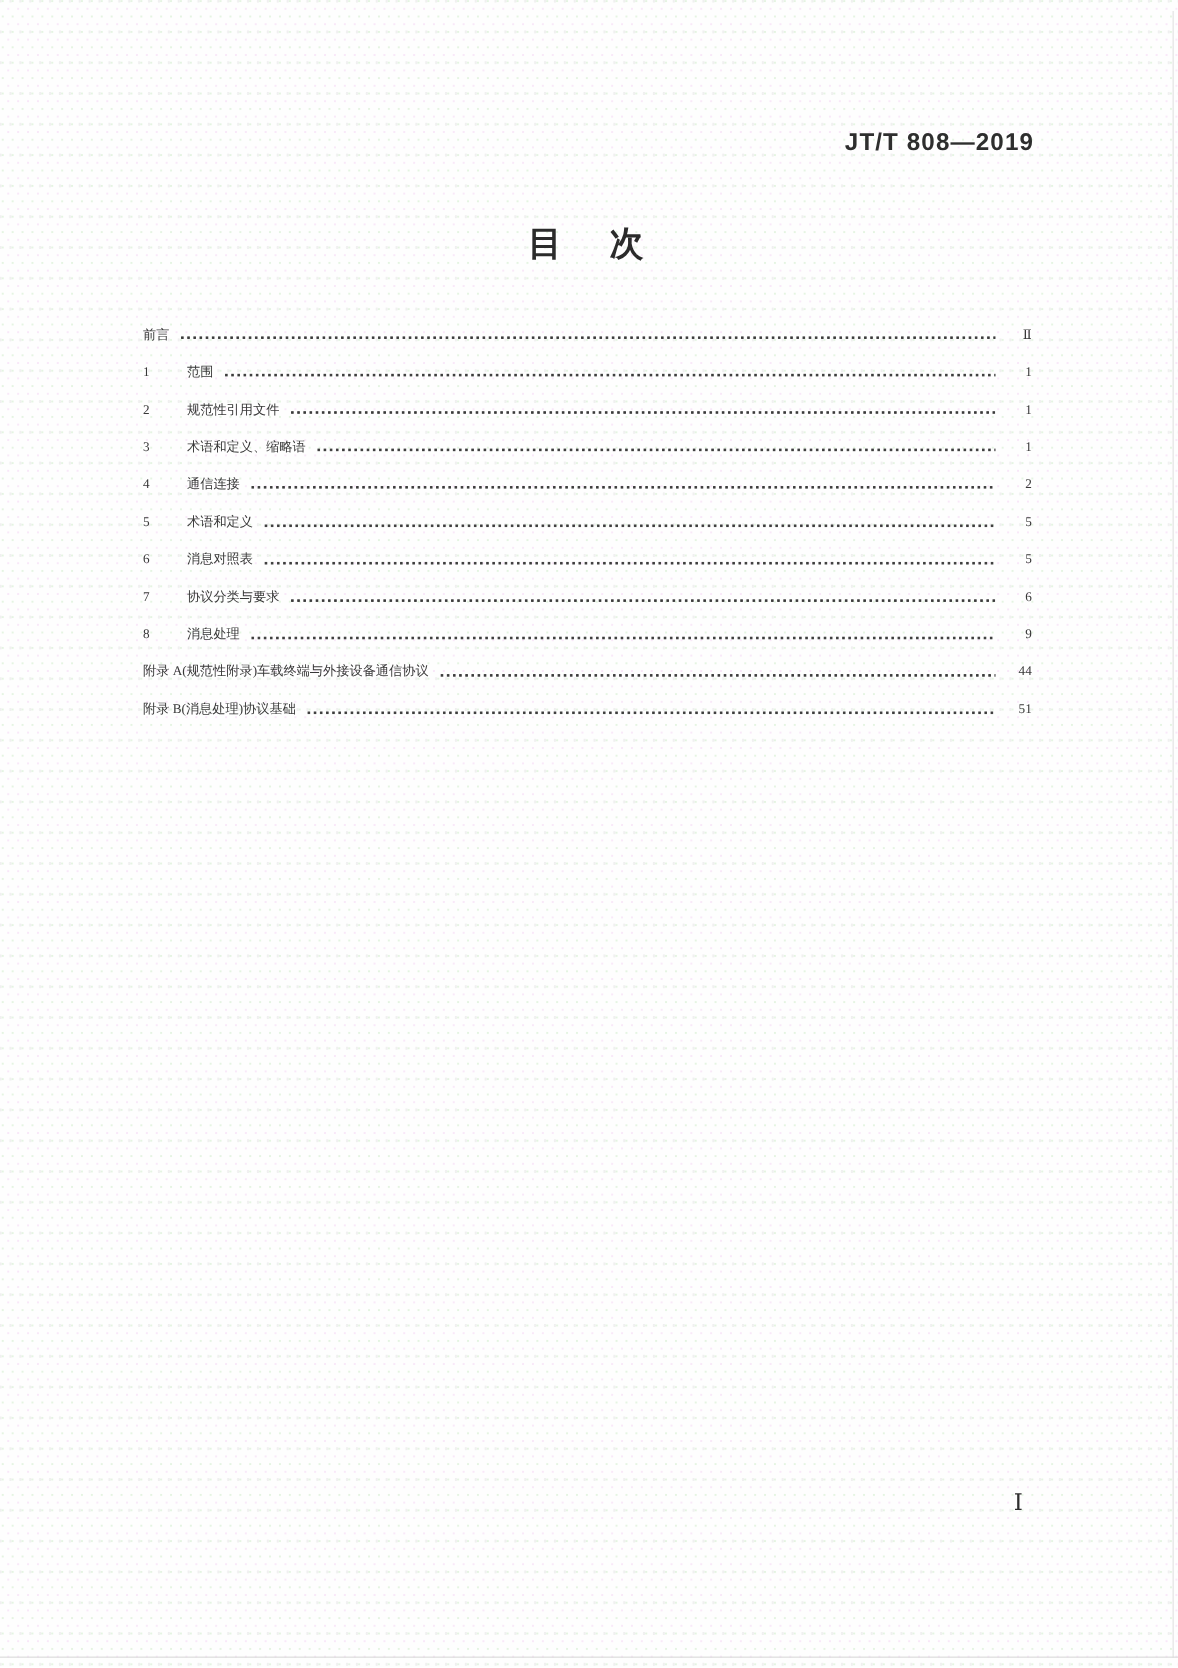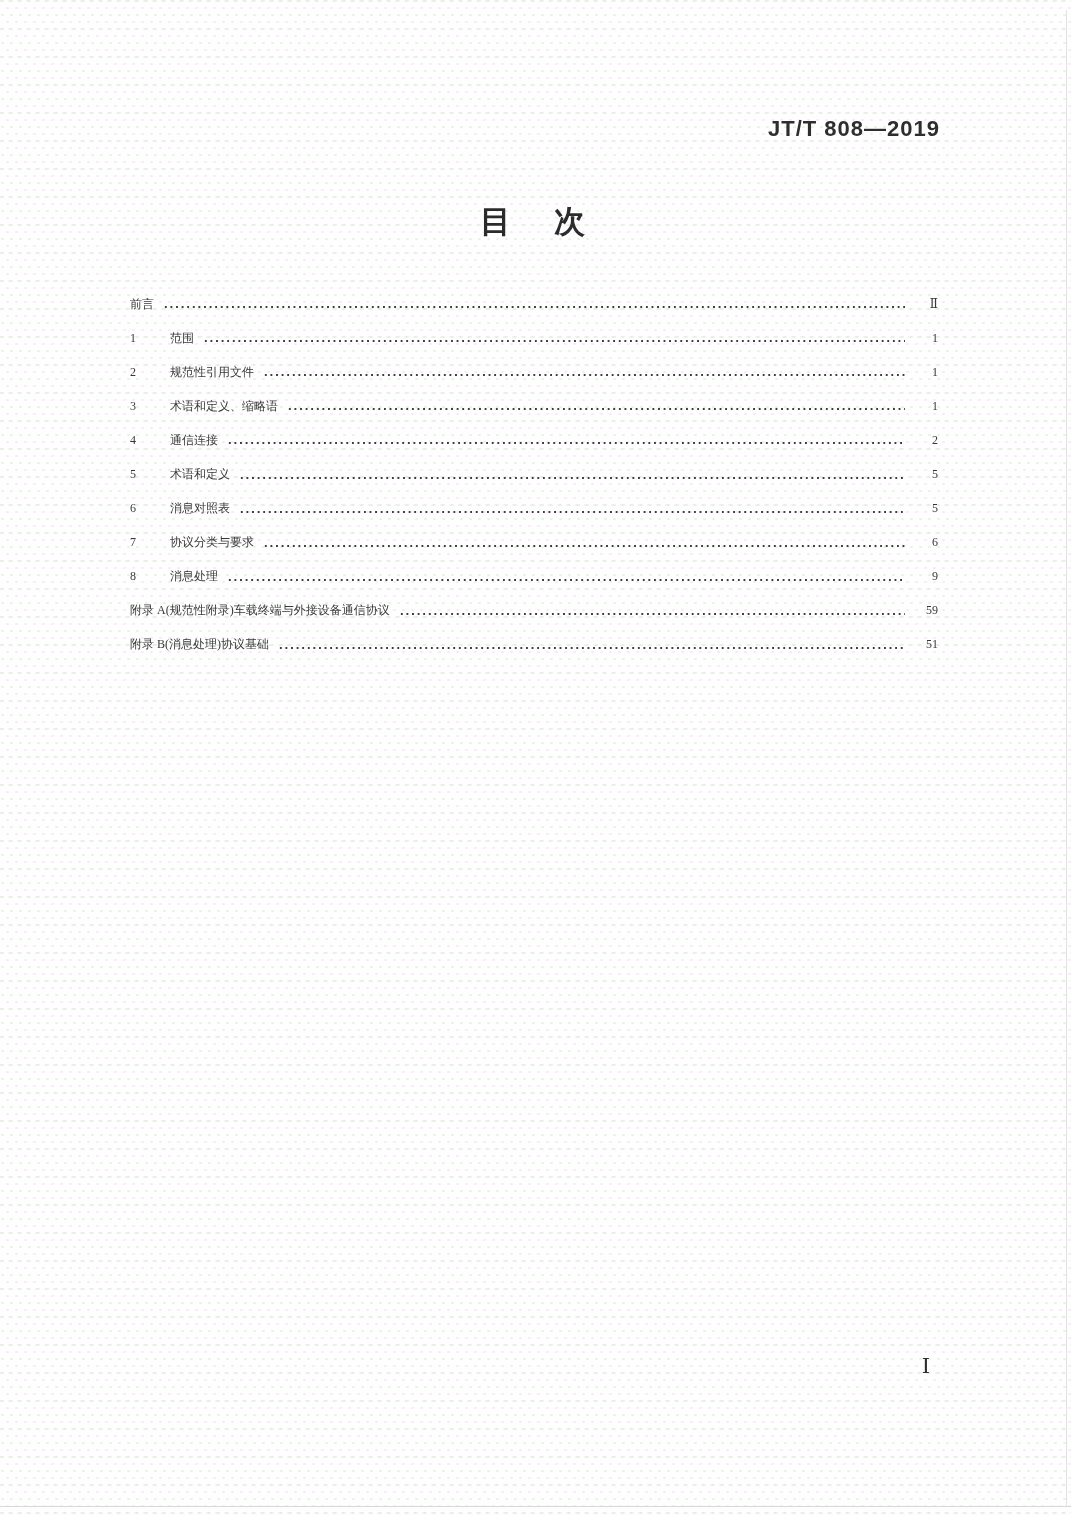--- a/index.html
+++ b/index.html
@@ -166,21 +166,21 @@
       <span class="toc-num">8</span>
       <span class="toc-label">消息处理</span>
       <span class="toc-leader"></span>
       <span class="toc-page">9</span>
     </div>
 
     <div class="toc-row ap">
       <span class="toc-num">附录 A(规范性附录)</span>
       <span class="toc-label">车载终端与外接设备通信协议</span>
       <span class="toc-leader"></span>
-      <span class="toc-page">59</span>
+      <span class="toc-page">44</span>
     </div>
 
     <div class="toc-row ap">
       <span class="toc-num">附录 B(消息处理)</span>
       <span class="toc-label">协议基础</span>
       <span class="toc-leader"></span>
       <span class="toc-page">51</span>
     </div>
 
   </div>

